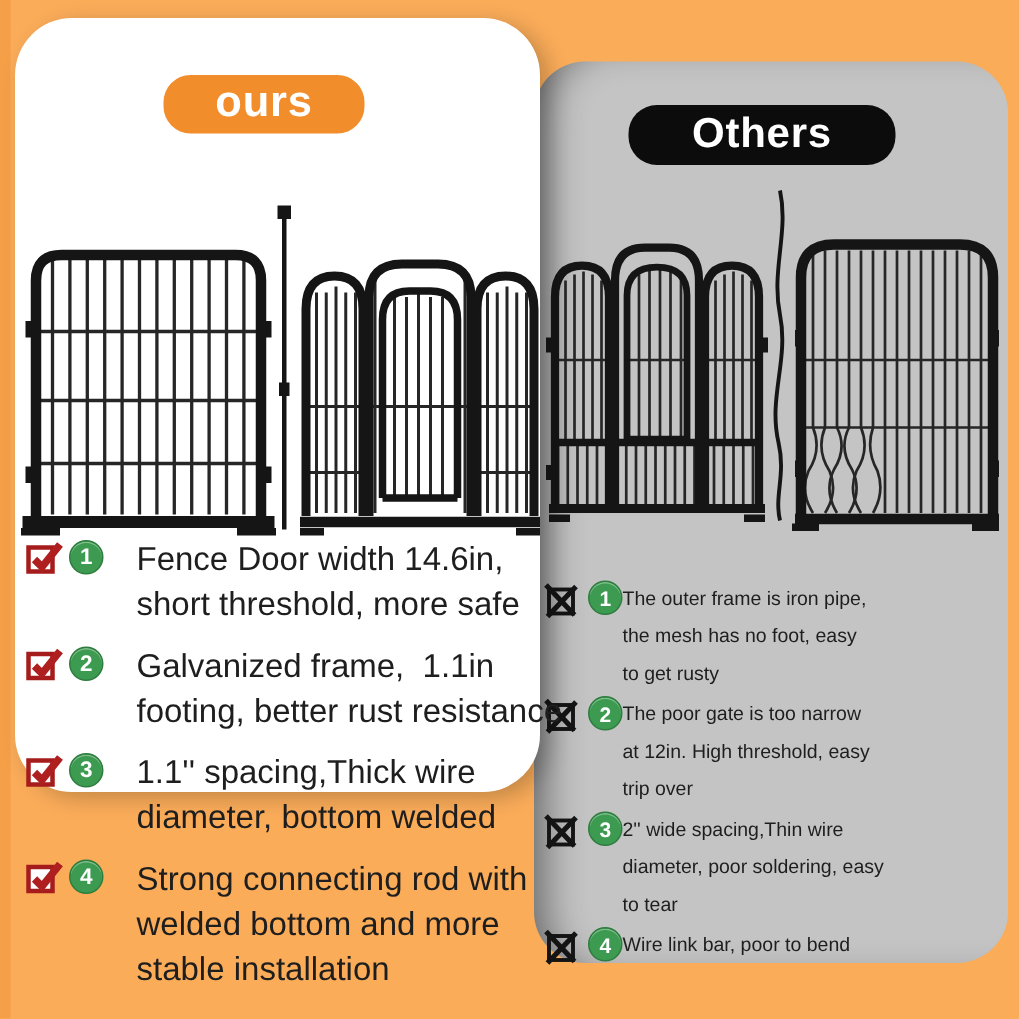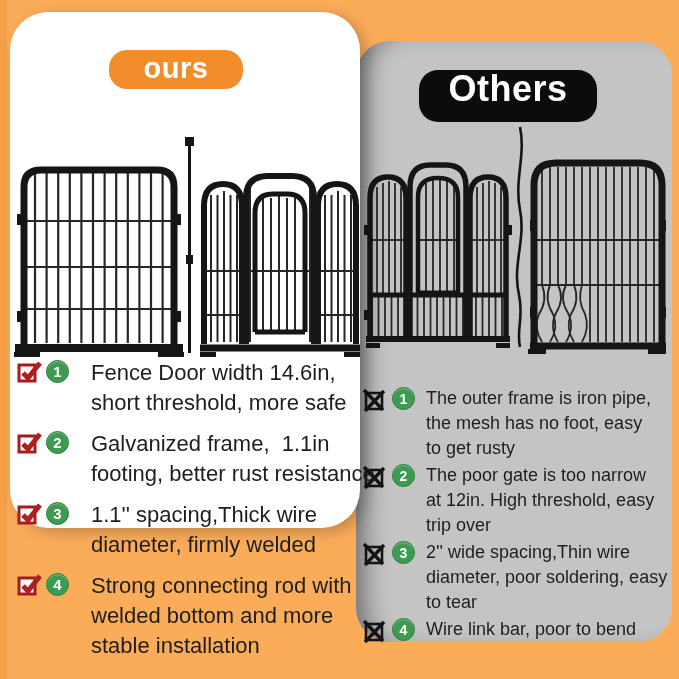--- a/index.html
+++ b/index.html
@@ -31,21 +31,21 @@
   .pill{
     position:absolute;display:flex;align-items:center;justify-content:center;
     color:#fff;font-weight:bold;letter-spacing:.5px;
   }
   .pill-ours{
     left:99px;top:38px;width:134px;height:36px;border-radius:18px;
     background:var(--ours_pill,#F28D2B);font-size:29px;padding-bottom:3px;
   }
   .pill-others{
     left:63px;top:29px;width:178px;height:38px;border-radius:19px;
-    background:var(--others_pill,#0C0C0C);font-size:36px;padding-bottom:14px;
+    background:var(--others_pill,#0C0C0C);font-size:28px;padding-bottom:2px;
   }
 
   
   .fence{position:absolute;}
   .fence-ours{left:4px;top:113px;width:346px;height:240px;}
   .fence-others{left:4px;top:84px;width:308px;height:230px;}
 
   
   .list{position:absolute;display:flex;flex-direction:column;}
   .list-ours{left:6px;top:346px;width:342px;gap:11px;}
@@ -57,21 +57,21 @@
     background:var(--badge_green,#3D9B51);
     border:1px solid var(--badge_green_dark,#2E7D3F);
     box-shadow:inset 0 1px 0 rgba(255,255,255,.35);
     color:#fff;font-weight:bold;display:flex;align-items:center;justify-content:center;
     box-sizing:border-box;
   }
   .list-ours .badge{font-size:15px;margin:2px 0 0 3px;}
   .list-others .badge{font-size:14px;margin:1px 0 0 4px;}
   .txt{color:var(--text_dark,#1E1E1E);}
   .list-ours .txt{margin-left:22px;font-size:22px;line-height:30px;font-weight:400;}
-  .list-others .txt{margin-left:11px;font-size:18px;line-height:25px;font-weight:500;}
+  .list-others .txt{font-size:13px;line-height:25px;font-weight:500;}
   .txt div{white-space:pre;}
 </style>
 </head>
 <body>
 
 <div class="stage">
   <div class="edge-strip"></div>
 
   <div class="card card-ours">
     <div class="pill pill-ours">
@@ -181,21 +181,21 @@
       </div>
 
       <div class="item">
         <svg class="mark" width="27" height="27" viewBox="0 0 27 27">
           <rect x="3" y="7" width="16" height="16" fill="#fff" stroke="#A61C1C" stroke-width="3"></rect>
           <path d="M7,15 L12,20 L24,5" fill="none" stroke="#B01F1F" stroke-width="5"></path>
         </svg>
         <div class="badge">3</div>
         <div class="txt">
           <div>1.1'' spacing,Thick wire</div>
-          <div>diameter, firmly welded</div>
+          <div>diameter, bottom welded</div>
           <div></div>
         </div>
       </div>
 
       <div class="item">
         <svg class="mark" width="27" height="27" viewBox="0 0 27 27">
           <rect x="3" y="7" width="16" height="16" fill="#fff" stroke="#A61C1C" stroke-width="3"></rect>
           <path d="M7,15 L12,20 L24,5" fill="none" stroke="#B01F1F" stroke-width="5"></path>
         </svg>
         <div class="badge">4</div>

